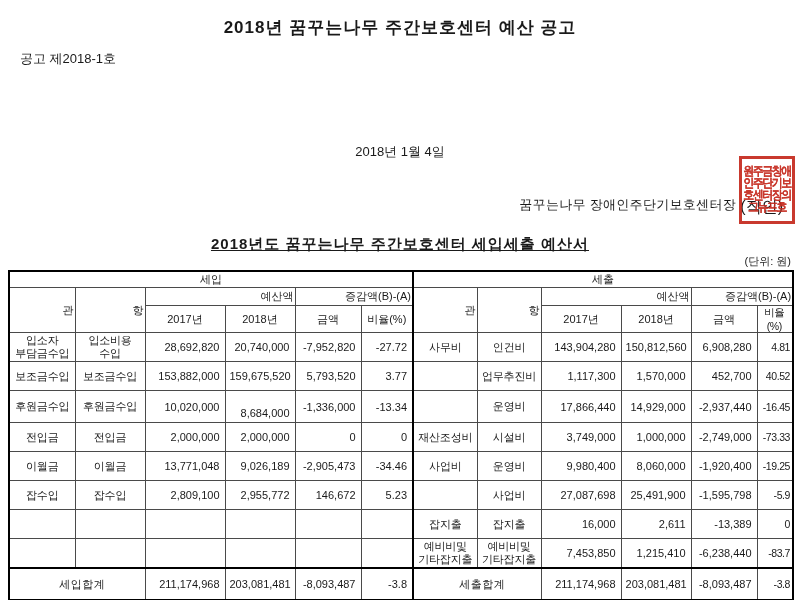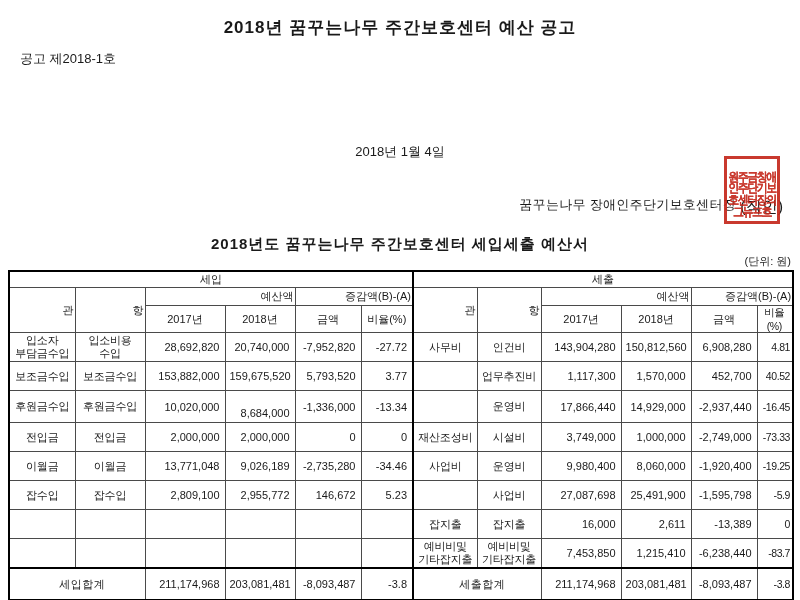--- a/index.html
+++ b/index.html
@@ -13,31 +13,31 @@
     position:absolute; top:16px; left:0; right:0; margin:0;
     text-align:center; font-size:17px; font-weight:bold; letter-spacing:1px;
   }
   .notice-no { position:absolute; top:50px; left:20px; font-size:13px; }
   .body-text { position:absolute; top:87px; left:20px; right:8px; font-size:13px; letter-spacing:0.2px; }
   .date-line { position:absolute; top:143px; left:0; right:0; text-align:center; font-size:13px; }
   .signer-line { position:absolute; top:196px; right:64px; font-size:13px; letter-spacing:0.3px; }
   .seal-label { position:absolute; top:197px; right:17px; font-size:16px; z-index:1; }
 
   .seal {
-    position:absolute; top:156px; right:20px; width:50px; height:58px;
+    position:absolute; top:156px; right:5px; width:50px; height:58px;
     border:3px solid #c5291d; z-index:2; box-sizing:content-box;
-    display:flex; flex-direction:column; justify-content:flex-end;
+    display:flex; flex-direction:column; justify-content:center;
     padding:2px 0; color:#c5291d; font-weight:bold; font-size:11px;
     text-align:center; line-height:1.08; opacity:0.92;
   }
   .seal-line { white-space:nowrap; letter-spacing:-1.5px; transform:scaleY(1.12); text-shadow:0 0 0.6px #c5291d; }
 
   .table-title {
     position:absolute; top:235px; left:0; right:0; margin:0;
-    text-align:center; font-size:15px; font-weight:bold; letter-spacing:1px;
+    text-align:center; font-size:15px; font-weight:bold; letter-spacing:1px;text-decoration:underline;
   }
   .unit-label { position:absolute; top:254px; right:9px; font-size:11px; }
 
   table.budget {
     position:absolute; top:270px; left:8px; width:784px;
     border-collapse:collapse; table-layout:fixed;
     font-size:11px; color:#1a1a1a;
     border:2px solid #000;
   }
   .budget th, .budget td { border:1px solid #4a4a4a; padding:0 4px; overflow:hidden; }
@@ -179,21 +179,21 @@
           <td class="num">3,749,000</td>
           <td class="num">1,000,000</td>
           <td class="num">-2,749,000</td>
           <td class="num tight">-73.33</td>
         </tr>
         <tr>
           <td class="cat">이월금</td>
           <td class="cat">이월금</td>
           <td class="num">13,771,048</td>
           <td class="num">9,026,189</td>
-          <td class="num">-2,735,280</td>
+          <td class="num">-2,905,473</td>
           <td class="num">-34.46</td>
           <td class="cat mid">사업비</td>
           <td class="cat">운영비</td>
           <td class="num">9,980,400</td>
           <td class="num">8,060,000</td>
           <td class="num">-1,920,400</td>
           <td class="num tight">-19.25</td>
         </tr>
         <tr>
           <td class="cat">잡수입</td>

